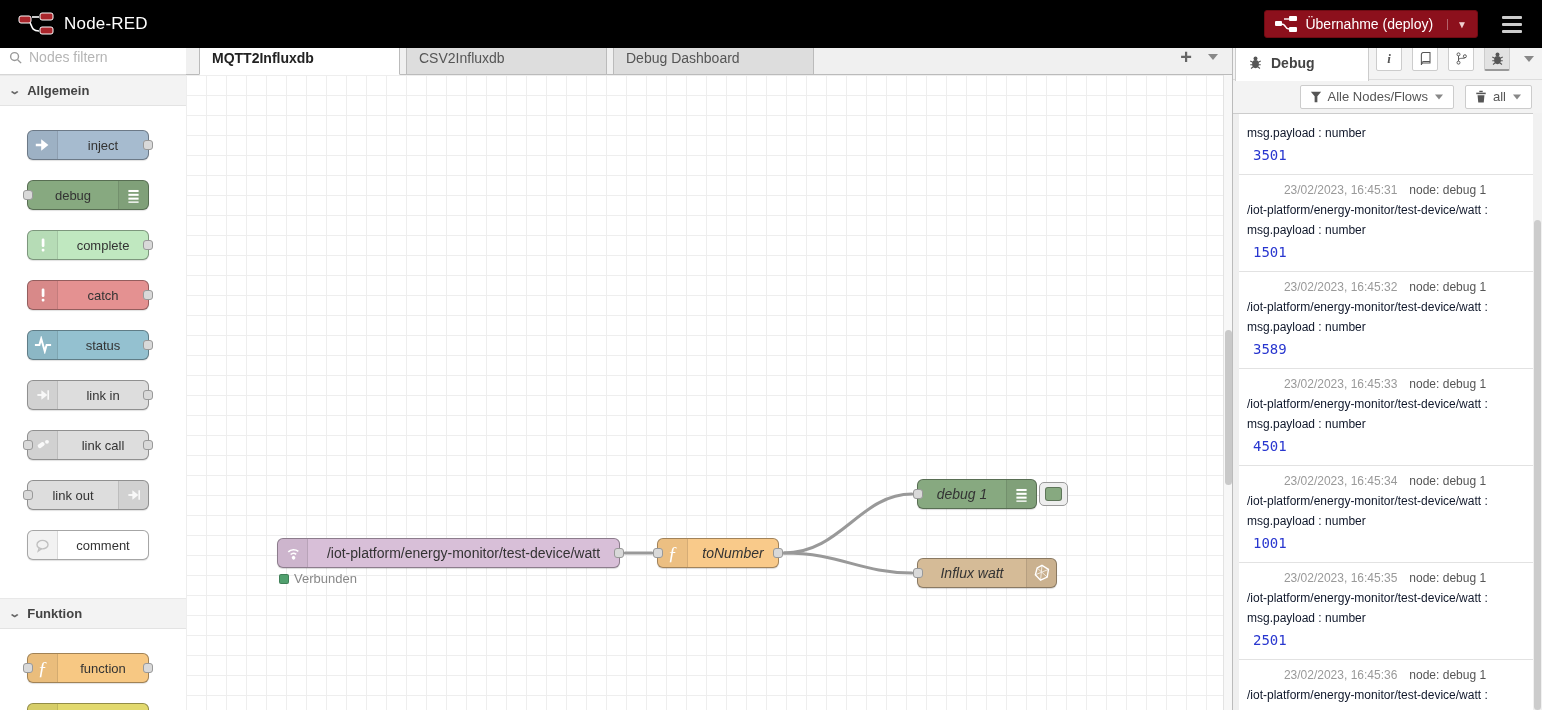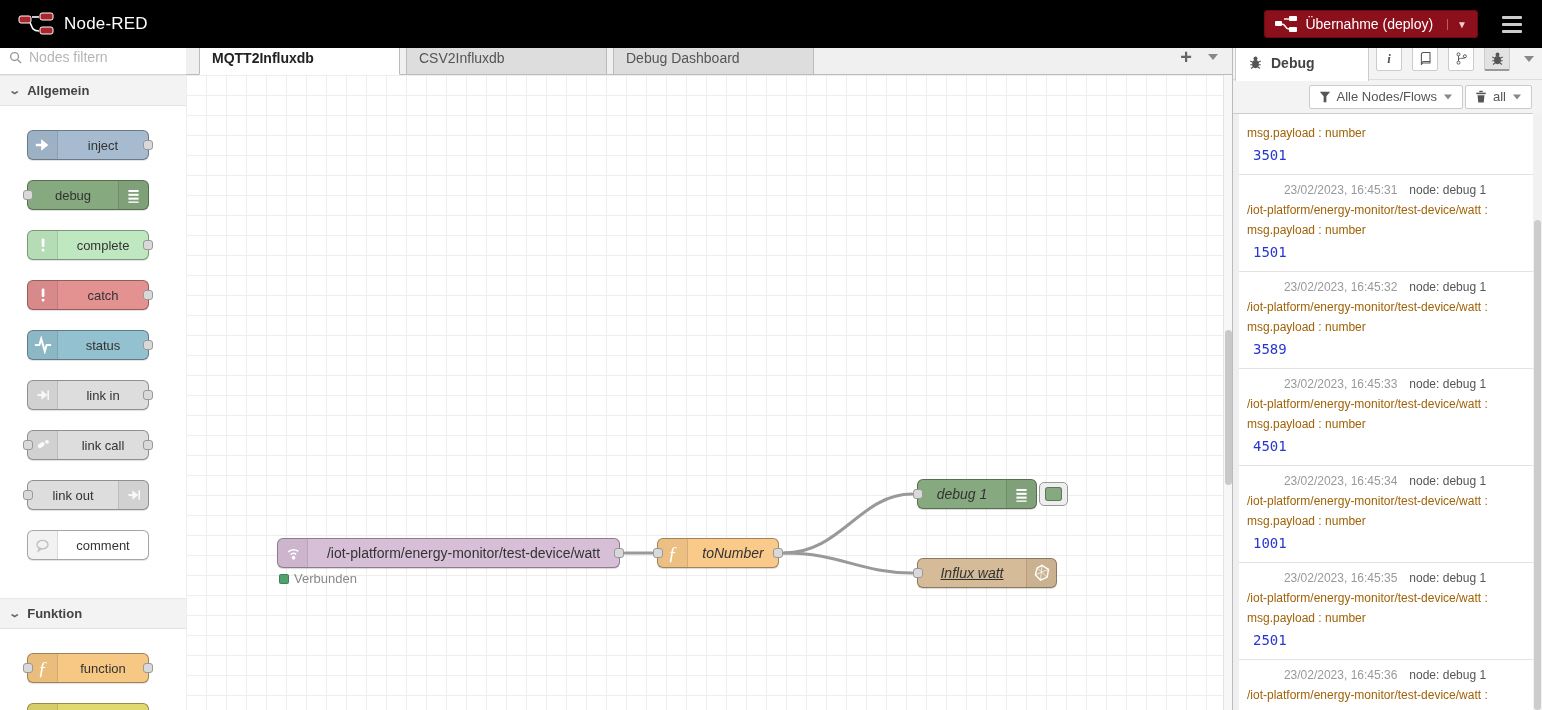--- a/index.html
+++ b/index.html
@@ -57,27 +57,27 @@
   #canvas-vscroll { position:absolute; top:0; right:0; bottom:0; width:9px; background:#f7f7f7; border-left:1px solid #e3e3e3; }
   #canvas-vscroll .thumb { position:absolute; left:1px; width:7px; border-radius:4px; background:#c9c9c9; }
 
   
   #sidebar { position:absolute; top:40px; left:1232px; right:0; bottom:0; background:#fff; border-left:1px solid #bbb; }
   #sb-header { height:40px; background:#f3f3f3; border-bottom:1px solid #ddd; position:relative; }
   #sb-tab { position:absolute; left:2px; top:3px; width:134px; height:38px; background:#fff; border:1px solid #ccc; border-bottom:none; border-radius:3px 3px 0 0; display:flex; align-items:center; gap:8px; padding:0 12px; font-weight:bold; font-size:14px; color:#444; cursor:pointer; }
   #sb-tools { position:absolute; right:8px; top:6px; display:flex; align-items:center; gap:10px; }
   .sb-tool { width:26px; height:25px; border:1px solid #ccc; border-radius:2px; background:#fff; display:flex; align-items:center; justify-content:center; cursor:pointer; color:#555; }
   .sb-tool.active { background:#e2e2e2; border-bottom:2px solid #999; }
-  #sb-toolbar { height:33px; background:#f3f3f3; display:flex; justify-content:flex-end; align-items:center; gap:2px; padding:0 10px; }
+  #sb-toolbar { height:33px; background:#f3f3f3; display:flex; justify-content:flex-end; align-items:center; gap:11px; padding:0 10px; }
   .sb-filter-btn { height:24px; background:#fff; border:1px solid #ccc; border-radius:2px; display:flex; align-items:center; gap:6px; padding:0 9px; font-size:13px; color:#555; cursor:pointer; }
   #debug-list { position:absolute; top:73px; left:0; right:9px; bottom:0; overflow:hidden; background:#efefef; padding-left:6px; border-top:1px solid #ccc; }
   .dmsg { background:#fff; border-bottom:1px solid #e2e2e2; padding:6px 10px 7px 8px; }
   .dmsg .meta { font-size:12px; color:#999; line-height:19px;text-align:center; }
   .dmsg .meta .nodename { color:#555; margin-left:12px; }
-  .dmsg .topic, .dmsg .prop { font-size:12px; color:#a16207; line-height:20px; }
+  .dmsg .topic, .dmsg .prop { font-size:12px; color:#0f172a; line-height:20px; }
   .dmsg .val { font-family:"DejaVu Sans Mono", monospace; font-size:14px; color:#2836cf; line-height:24px; padding-left:6px; }
   .dmsg.partial { padding-top:9px; }
   #sb-vscroll { position:absolute; top:73px; right:0; bottom:0; width:9px; background:#f1f1f1; }
   #sb-vscroll .thumb { position:absolute; left:1px; width:7px; border-radius:4px; background:#cccccc; top:18%; bottom:0; }
 
   svg.ic { display:block; }
 </style>
 </head>
 <body>
 
@@ -320,21 +320,21 @@
                 <rect x="4" y="8" width="12" height="2.4" fill="#fff"></rect>
                 <rect x="4" y="12.5" width="12" height="2.4" fill="#fff"></rect>
                 <rect x="4" y="17" width="12" height="1.6" fill="#fff"></rect>
               </svg>
             </span>
             <span class="port pl"></span>
           </div>
           <div class="node-button" style="left: 853px; top: 407px;">
             <i style="background:#87a980;"></i>
           </div>
-          <div class="flow-node" style="left: 731px; top: 483px; width: 140px; background: rgb(213, 187, 151); text-decoration: underline;">
+          <div class="flow-node" style="left: 731px; top: 483px; width: 140px; background: rgb(213, 187, 151);">
             <span class="lbl italic">Influx watt</span>
             <span class="node-icon right">
               <svg class="ic" width="18" height="18" viewBox="0 0 20 20">
                 <polygon points="10,1.5 17.2,6 15.8,14.6 8.4,18 2.6,12 4.6,4.4" fill="none" stroke="#fff" stroke-width="1.5"></polygon>
                 <path d="M10 1.5L8.4 18M4.6 4.4l11.2 10.2M17.2 6L2.6 12" stroke="#fff" stroke-width="1" opacity=".8"></path>
               </svg>
             </span>
             <span class="port pl"></span>
           </div>
           <div class="node-status" style="left: 93px; top: 496px;">

